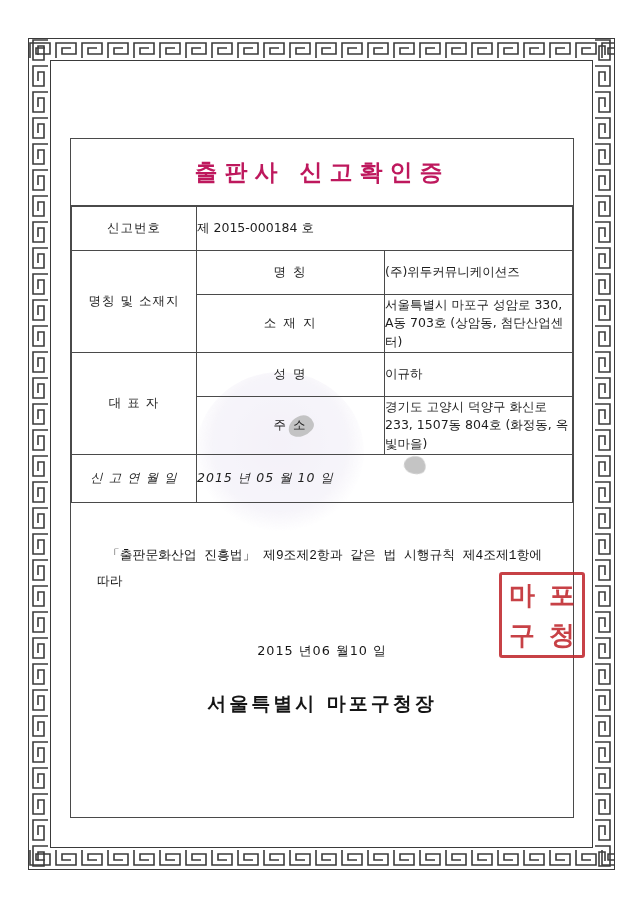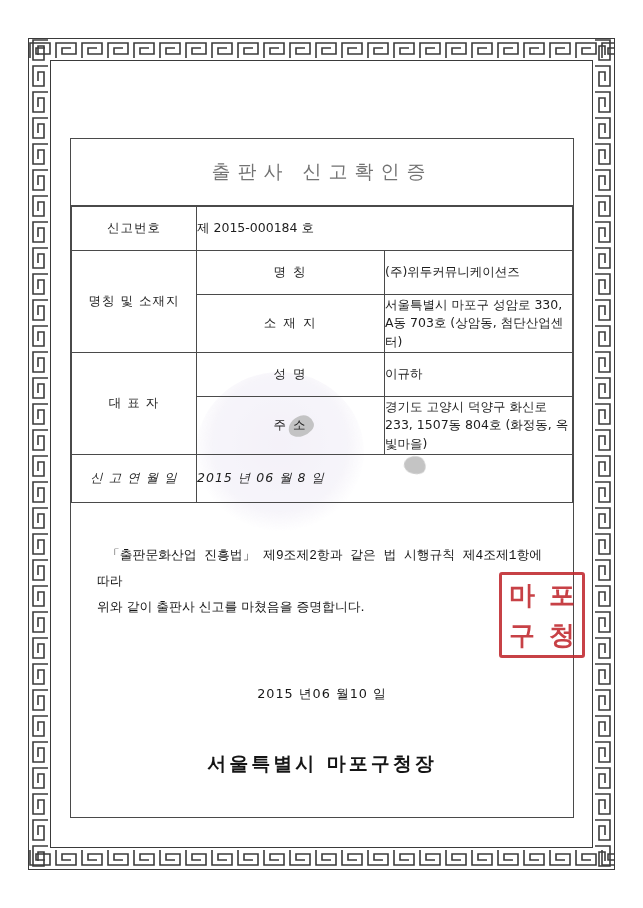--- a/index.html
+++ b/index.html
@@ -72,24 +72,24 @@
 
   .title-row {
     height: 66px;
     border-bottom: 1.2px solid #4a4a4a;
     display: flex;
     align-items: center;
     justify-content: center;
   }
   .title {
     font-family: "DejaVu Serif", "Liberation Serif", serif;
-    font-size: 19px;
-    font-weight: normal;
+    font-size: 23px;
+    font-weight: bold;
     letter-spacing: 7px;
-    color: #737373;
+    color: #be185d;
   }
 
   table.info {
     width: 100%;
     border-collapse: collapse;
     table-layout: fixed;
   }
   table.info td {
     border: 1.1px solid #4a4a4a;
     padding: 0;
@@ -128,27 +128,27 @@
   .body-block {
     padding: 40px 26px 0 26px;
     font-size: 12.8px;
     line-height: 2.0;
     color: #151515;
   }
   .body-line { text-align: left; }
   .body-line.first { text-indent: 10px; font-family: Liberation Mono, monospace; }
 
   .sign-date {
-    margin-top: 61px;
+    margin-top: 44px;
     text-align: center;
     font-size: 12.8px;
     letter-spacing: 1px;
   }
   .issuer {
-    margin-top: 38px;
+    margin-top: 20px;
     text-align: center;
     font-family: "DejaVu Serif", "Liberation Serif", serif;
     font-size: 19px;
     font-weight: bold;
     letter-spacing: 3px;
     position: relative;
   }
 
   
   .seal {
@@ -296,28 +296,27 @@
         <td class="lbl" rowspan="2">대 표 자</td>
         <td class="sublbl">성 명</td>
         <td class="val">이규하</td>
       </tr>
       <tr class="r-rep2">
         <td class="sublbl">주 소</td>
         <td class="val">경기도 고양시 덕양구 화신로 233, 1507동 804호 (화정동, 옥빛마을)</td>
       </tr>
       <tr class="r-date">
         <td class="lbl">신 고 연 월 일</td>
-        <td class="val date-val" colspan="2">2015 년 06 월 8 일</td>
+        <td class="val date-val" colspan="2">2015 년 05 월 10 일</td>
       </tr>
     </tbody>
       </table>
 
     <div class="body-block">
       <div class="body-line first">「출판문화산업 진흥법」 제9조제2항과 같은 법 시행규칙 제4조제1항에 따라</div>
-      <div class="body-line">위와 같이 출판사 신고를 마쳤음을 증명합니다.</div>
 
       <div class="sign-date">2015 년06 월10 일</div>
       <div class="issuer">서울특별시 마포구청장</div>
     </div>
   </div>
 
   <div class="seal">
     <div class="seal-inner">
       <span>마</span>
       <span>포</span>

